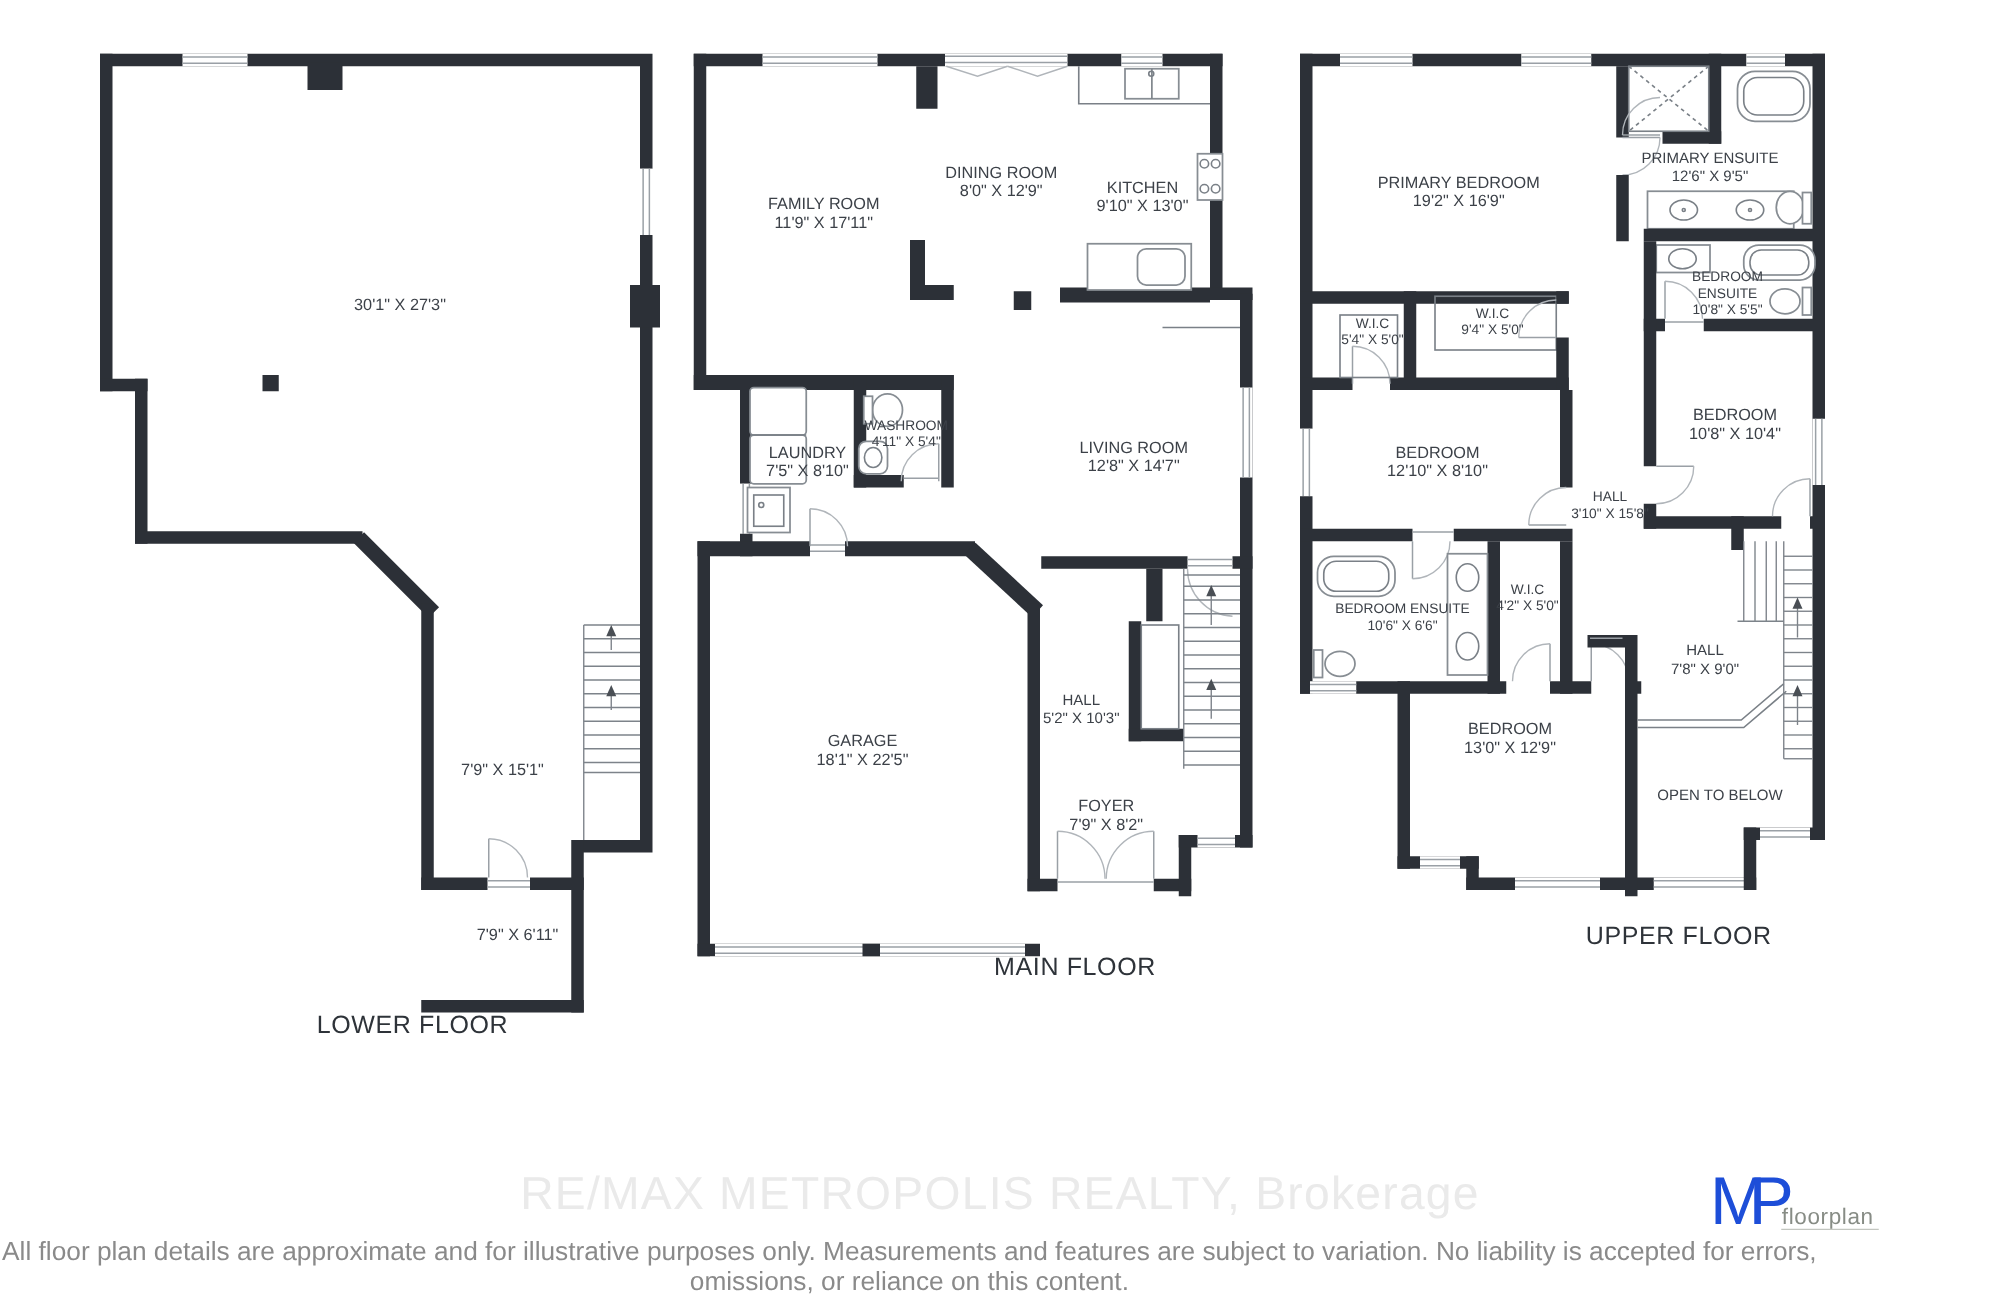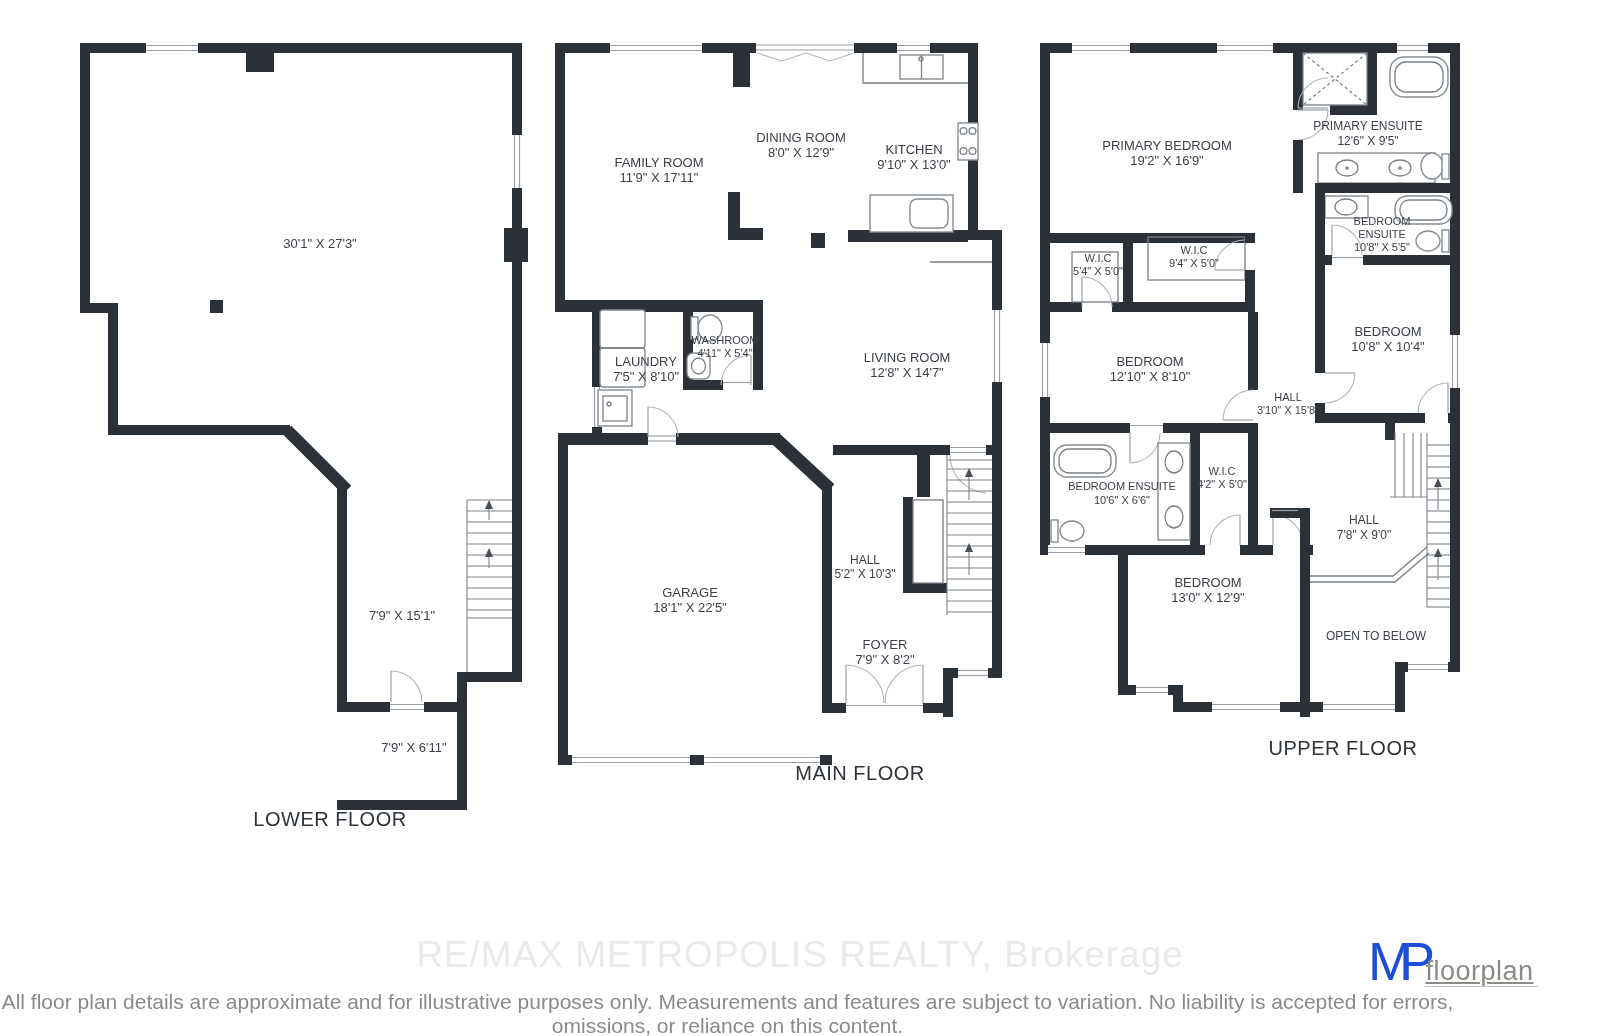--- a/index.html
+++ b/index.html
@@ -15,21 +15,21 @@
   .ah{fill:#4a4f55;}
   text{fill:#3c4148;text-anchor:middle;font-family:"Liberation Sans",sans-serif;}
   .lbl{font-size:13px;}
   .lblm{font-size:12px;}
   .lbls{font-size:11px;}
   .ftitle{font-size:20px;fill:#2e3339;letter-spacing:0.5px;}
   #watermark{position:absolute;left:0;top:934px;width:1600px;text-align:center;
     font-size:37px;color:#eaeaea;letter-spacing:1px;white-space:nowrap;}
   #logo{position:absolute;left:1368px;top:930px;color:#878c85;white-space:nowrap;}
   #logo .mp{font-size:54px;font-weight:300;letter-spacing:-14px;color:#1d4ed8;}
-  #logo .fp{font-size:27px;letter-spacing:0.5px;border-bottom:1px solid #c3c6c0;padding-right:4px;text-decoration:underline;}
+  #logo .fp{font-size:18px;letter-spacing:0.5px;border-bottom:1px solid #c3c6c0;padding-right:4px;}
   #disclaimer{position:absolute;left:0;top:990px;width:1455px;text-align:center;
     font-size:21px;color:#8a8a8a;}
 </style>
 </head>
 <body>
 
 <svg width="1600" height="1036" viewBox="0 0 1600 1036">
 
   <g>
 

